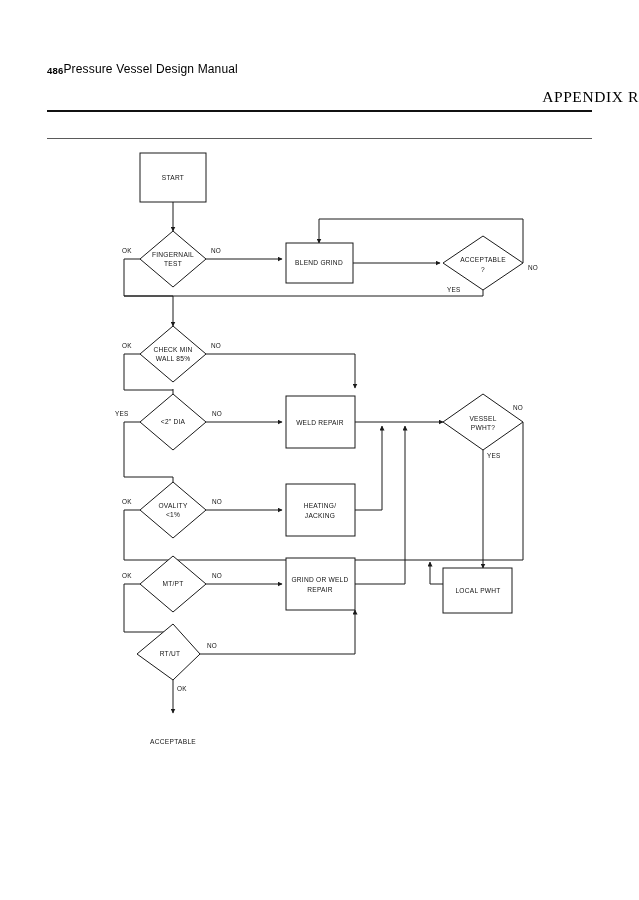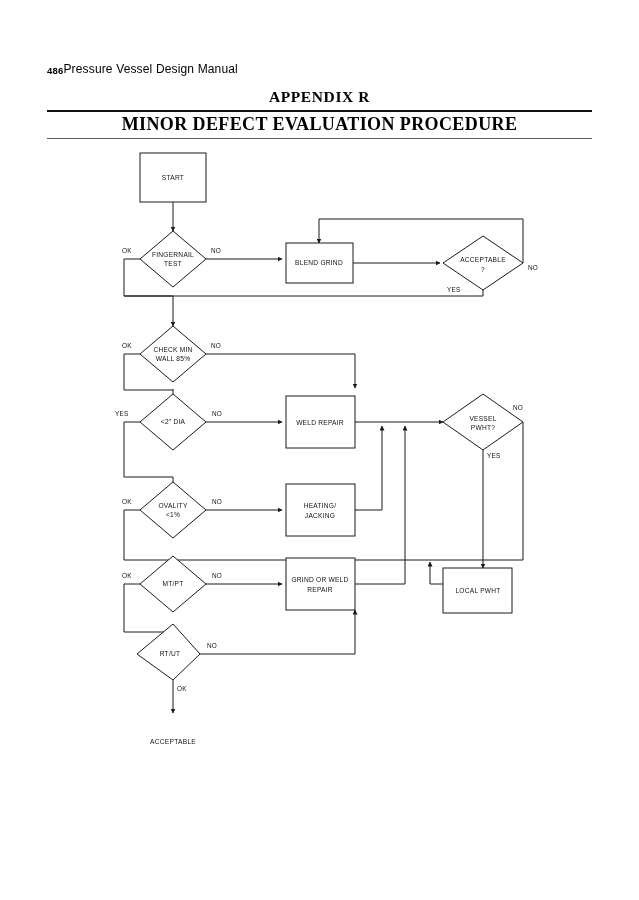--- a/index.html
+++ b/index.html
@@ -45,24 +45,24 @@
     font-size: 12px;
     font-weight: normal;
     letter-spacing: 0.15px;
   }
 
   #appendix-label {
     position: absolute;
     left: 0;
     top: 88px;
     width: 639px;
-    text-align: center;
+    text-align: right;
     font-family: "Liberation Serif", serif;
     font-size: 15.5px;
-    font-weight: bold;
+    font-weight: normal;
     letter-spacing: 0.6px;
   }
   #rule-top {
     position: absolute;
     left: 47px;
     top: 110px;
     width: 545px;
     height: 2px;
     background: #111111;
   }
@@ -135,21 +135,20 @@
 
   <div id="folio-line">
     <span id="folio-number">486</span>
     <span id="book-title">Pressure Vessel Design Manual</span>
   </div>
 
   <div id="appendix-label">APPENDIX R</div>
 
   <div id="rule-top"></div>
 
-  <div id="appendix-title">MINOR DEFECT EVALUATION PROCEDURE</div>
 
   <div id="rule-bottom"></div>
 </div>
 
 <div id="flowchart-wrap">
 <svg id="flowchart" width="639" height="640" viewBox="0 0 639 640" xmlns="http://www.w3.org/2000/svg">
 
   <defs>
     <marker id="arrow" viewBox="0 0 10 10" refX="9" refY="5" markerWidth="5" markerHeight="5" orient="auto-start-reverse">
       <path d="M 0 0 L 10 5 L 0 10 z" fill="#1a1a1a"></path>

